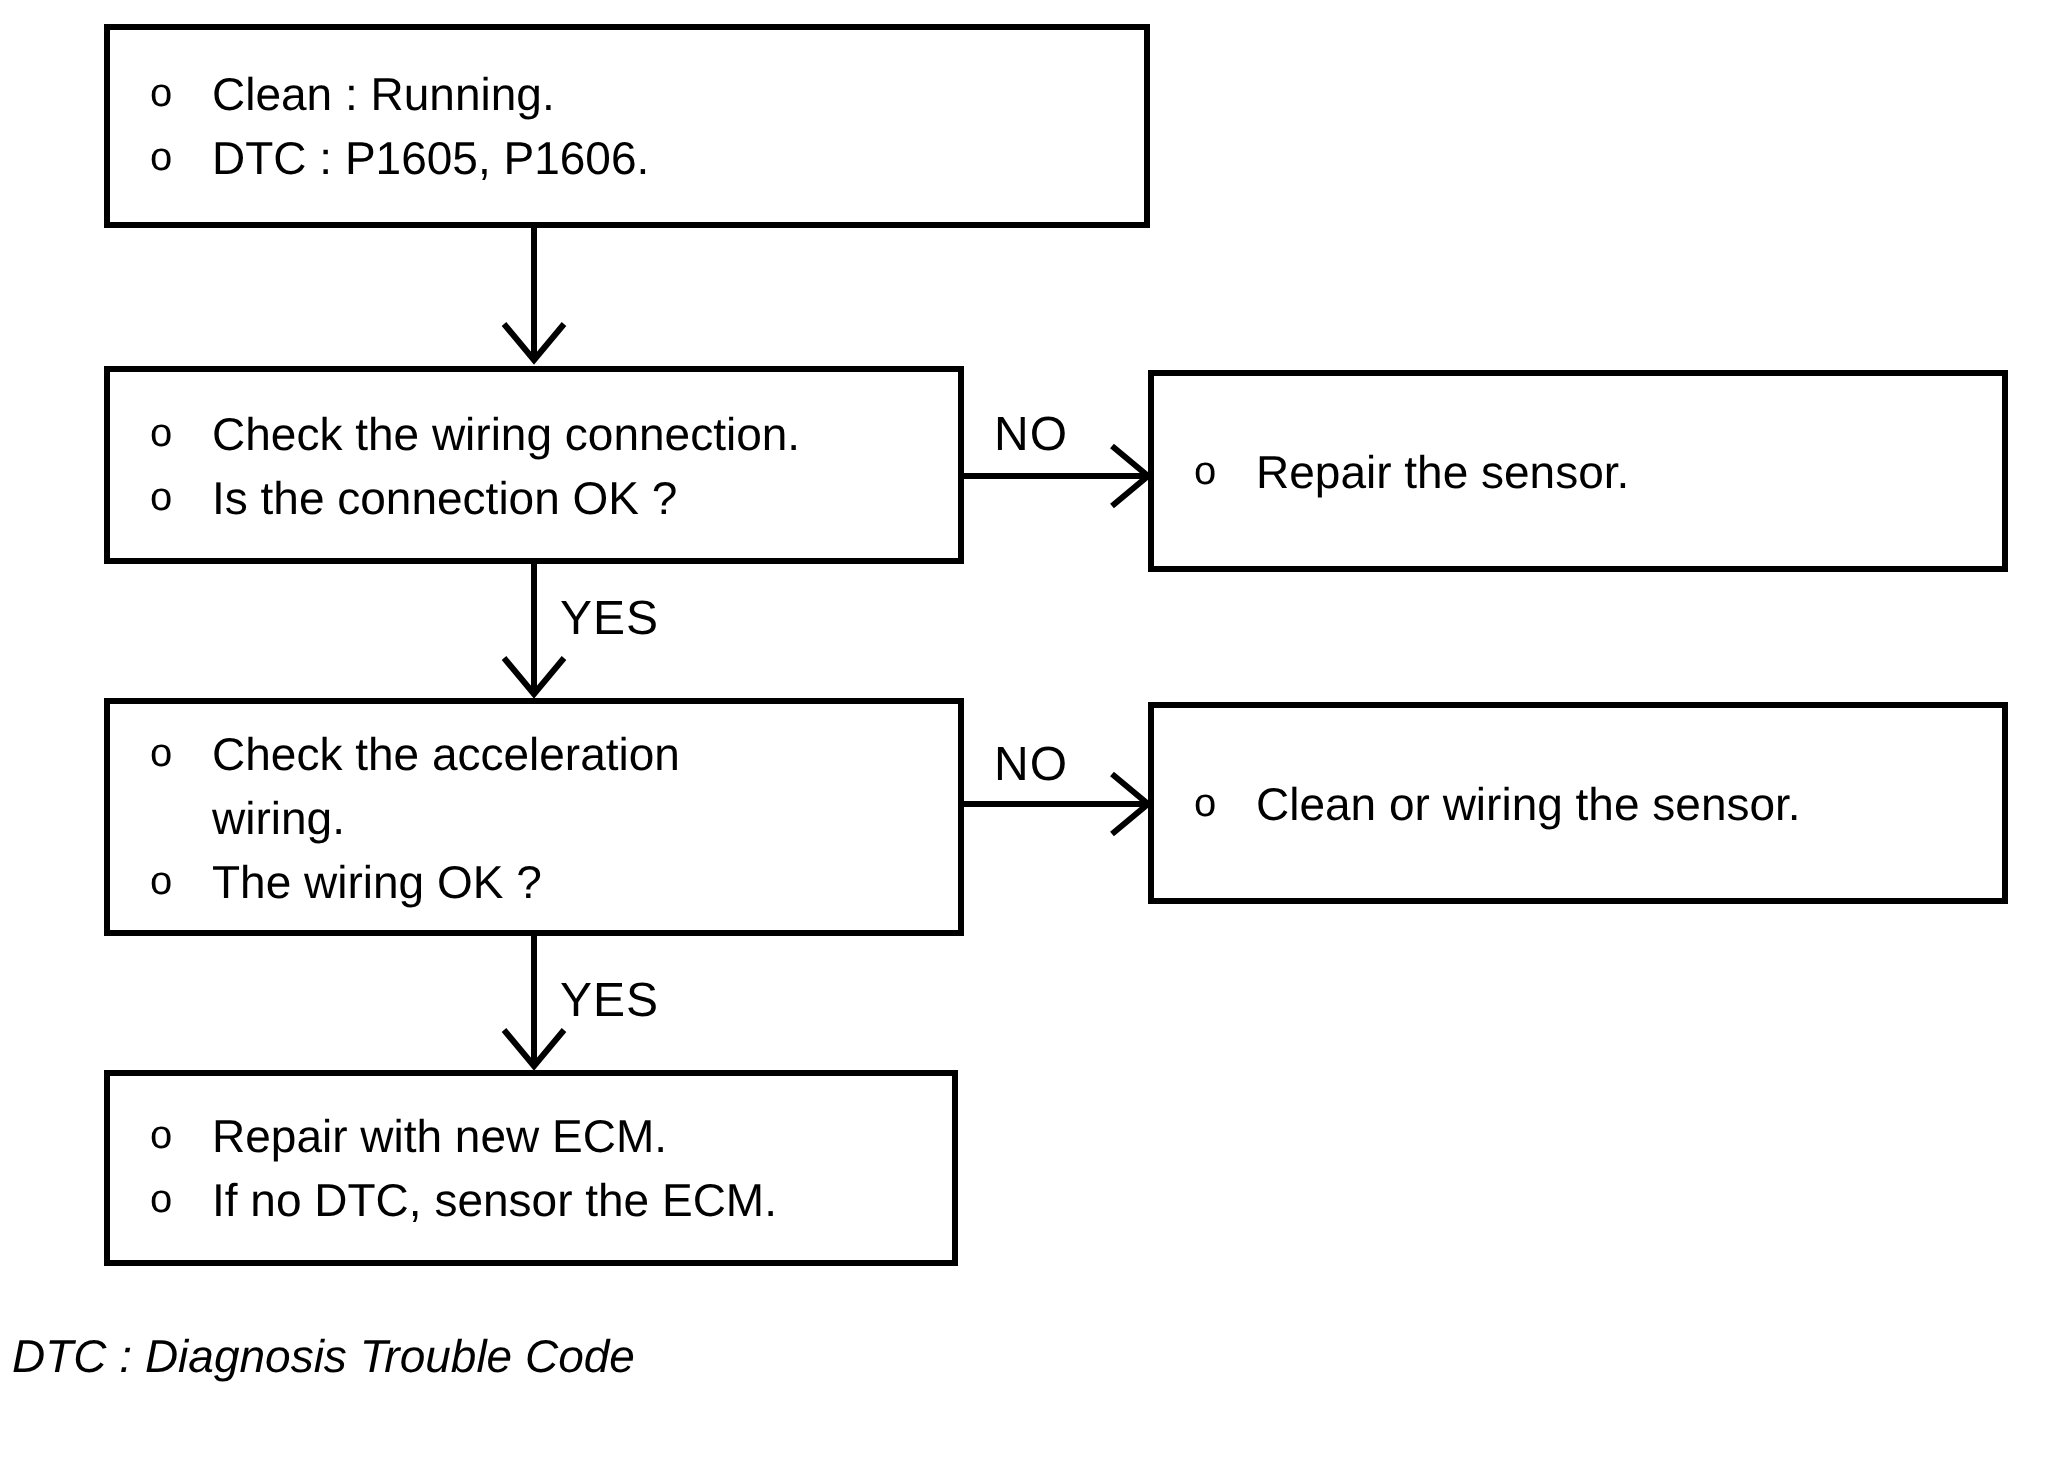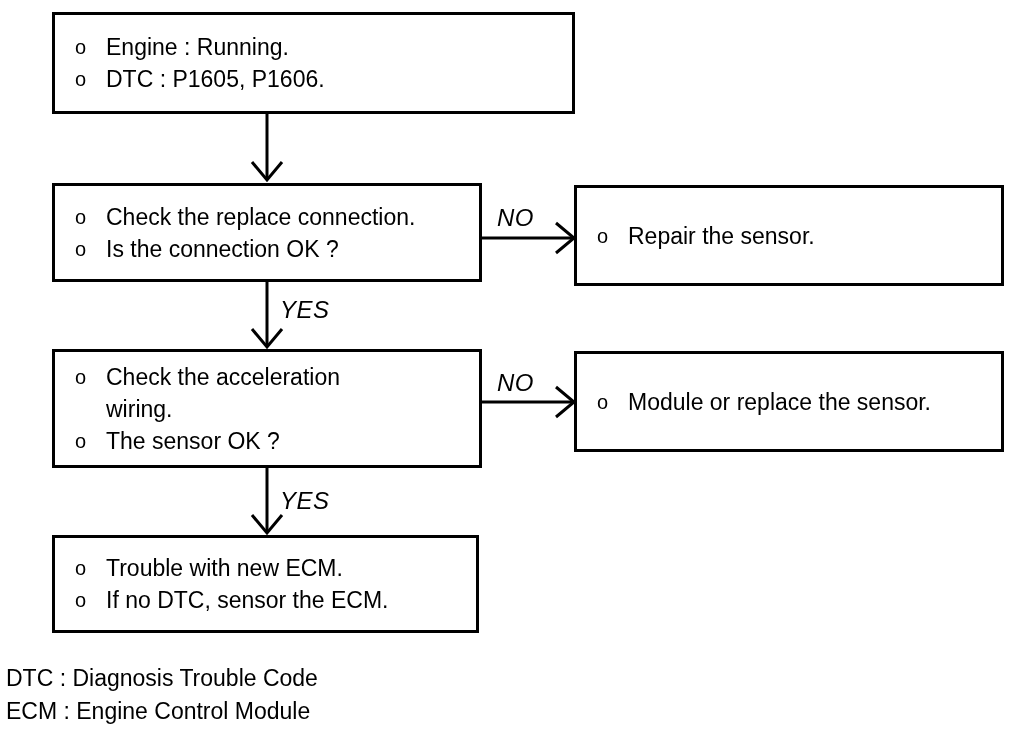--- a/index.html
+++ b/index.html
@@ -62,38 +62,38 @@
   #node-clean-sensor { left: 574px; top: 351px; width: 430px; height: 101px; }
   #node-recheck-ecm  { left: 52px;  top: 535px; width: 427px; height: 98px;  }
 
   
   .edge-label {
     position: absolute;
     font-size: 24px;
     line-height: 24px;
     letter-spacing: 0.5px;
     white-space: nowrap;
-    font-style: italic;
   }
   #label-no-1  { left: 497px; top: 206px; }
   #label-no-2  { left: 497px; top: 371px; }
   #label-yes-1 { left: 280px; top: 298px; }
   #label-yes-2 { left: 280px; top: 489px; }
 
   
   #legend {
     position: absolute;
     left: 6px;
     top: 662px;
     width: 500px;
   }
   .legend-line {
     font-size: 23px;
     line-height: 33px;
     white-space: pre;
+    font-style: italic;
   }
 
   svg.wires {
     position: absolute;
     left: 0;
     top: 0;
     width: 1024px;
     height: 734px;
     pointer-events: none;
   }
@@ -127,32 +127,32 @@
 
     <g>
       <line x1="267" y1="468" x2="267" y2="531" stroke="#000" stroke-width="3"></line>
       <polyline points="252,515 267,533 282,515" fill="none" stroke="#000" stroke-width="3"></polyline>
     </g>
   </svg>
 
   <div class="node node-pad" id="node-conditions">
     <div class="bullet-line">
       <span class="bullet-marker">o</span>
-      <span class="bullet-text">Engine : Running.</span>
+      <span class="bullet-text">Clean : Running.</span>
     </div>
     <div class="bullet-line">
       <span class="bullet-marker">o</span>
       <span class="bullet-text">DTC : P1605, P1606.</span>
     </div>
   </div>
 
   <div class="node node-pad" id="node-check-wiring">
     <div class="bullet-line">
       <span class="bullet-marker">o</span>
-      <span class="bullet-text">Check the replace connection.</span>
+      <span class="bullet-text">Check the wiring connection.</span>
     </div>
     <div class="bullet-line">
       <span class="bullet-marker">o</span>
       <span class="bullet-text">Is the connection OK ?</span>
     </div>
   </div>
 
   <div class="node node-pad" id="node-repair-wiring">
     <div class="bullet-line">
       <span class="bullet-marker">o</span>
@@ -161,45 +161,44 @@
   </div>
 
   <div class="node node-pad" id="node-check-sensor">
     <div class="bullet-line">
       <span class="bullet-marker">o</span>
       <span class="bullet-text">Check the acceleration
 wiring.</span>
     </div>
     <div class="bullet-line">
       <span class="bullet-marker">o</span>
-      <span class="bullet-text">The sensor OK ?</span>
+      <span class="bullet-text">The wiring OK ?</span>
     </div>
   </div>
 
   <div class="node node-pad" id="node-clean-sensor">
     <div class="bullet-line">
       <span class="bullet-marker">o</span>
-      <span class="bullet-text">Module or replace the sensor.</span>
+      <span class="bullet-text">Clean or wiring the sensor.</span>
     </div>
   </div>
 
   <div class="node node-pad" id="node-recheck-ecm">
     <div class="bullet-line">
       <span class="bullet-marker">o</span>
-      <span class="bullet-text">Trouble with new ECM.</span>
+      <span class="bullet-text">Repair with new ECM.</span>
     </div>
     <div class="bullet-line">
       <span class="bullet-marker">o</span>
       <span class="bullet-text">If no DTC, sensor the ECM.</span>
     </div>
   </div>
 
   <div class="edge-label" id="label-no-1">NO</div>
   <div class="edge-label" id="label-yes-1">YES</div>
   <div class="edge-label" id="label-no-2">NO</div>
   <div class="edge-label" id="label-yes-2">YES</div>
 
   <div id="legend">
     <div class="legend-line">DTC : Diagnosis Trouble Code</div>
-    <div class="legend-line">ECM : Engine Control Module</div>
   </div>
 
 </div>
 
 </body></html>

